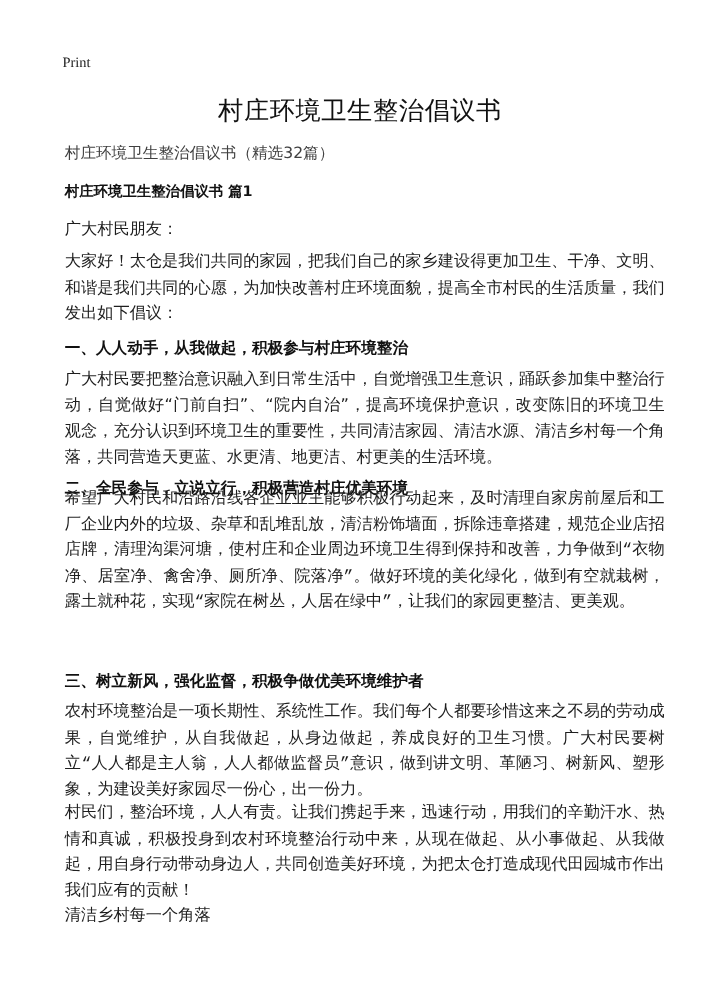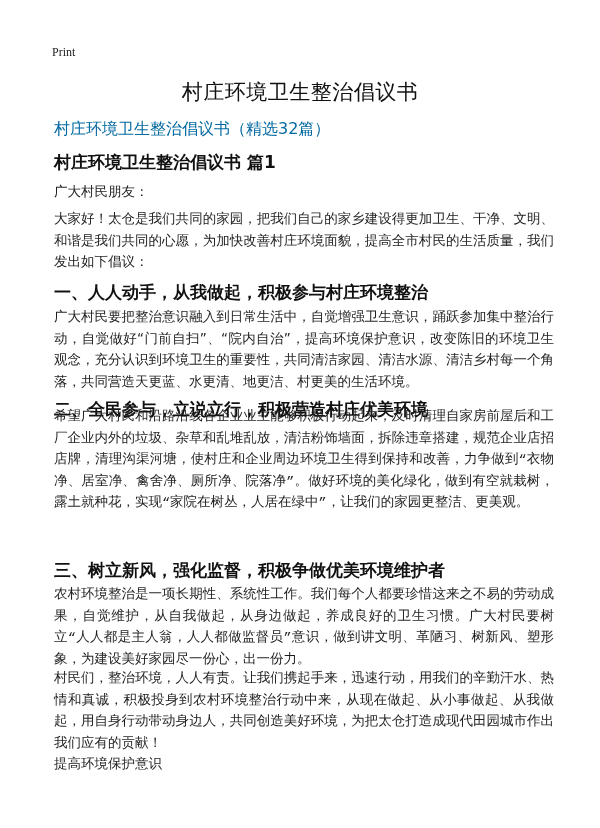--- a/index.html
+++ b/index.html
@@ -14,32 +14,32 @@
     font-family: "Liberation Serif", "DejaVu Serif", serif;
     font-size: 12px; color: #222;
   }
   .doc-title {
     position: absolute; left: 0; width: 600px; top: 78px;
     text-align: center; font-size: 21px; font-weight: normal; letter-spacing: 0.5px;
     color: #111; margin: 0;
   }
   .subtitle {
     position: absolute; left: 54px; top: 119px;
-    font-size: 16px; color: #0369a1;
+    font-size: 13px; color: #404040;
   }
   .section-heading {
-    position: absolute; left: 54px; font-size: 17px; font-weight: bold; color: #111; margin: 0;
+    position: absolute; left: 54px; font-size: 12px; font-weight: bold; color: #111; margin: 0;
   }
   .para {
     position: absolute; left: 54px; width: 500px;
     font-size: 13.5px; line-height: 21.5px; color: #1e1e1e; margin: 0;
     text-align: justify; text-align-last: left;
   }
   .point-heading {
-    position: absolute; left: 54px; font-size: 17px; font-weight: bold; color: #111; margin: 0;
+    position: absolute; left: 54px; font-size: 13px; font-weight: bold; color: #111; margin: 0;
   }
 </style>
 </head>
 <body>
 
 <div class="page">
   <div class="print-label">Print</div>
 
   <h1 class="doc-title">村庄环境卫生整治倡议书</h1>
 
@@ -55,14 +55,14 @@
   <p class="para" style="top:306px;">广大村民要把整治意识融入到日常生活中，自觉增强卫生意识，踊跃参加集中整治行动，自觉做好“门前自扫”、“院内自治”，提高环境保护意识，改变陈旧的环境卫生观念，充分认识到环境卫生的重要性，共同清洁家园、清洁水源、清洁乡村每一个角落，共同营造天更蓝、水更清、地更洁、村更美的生活环境。</p>
 
   <h3 class="point-heading" style="top:398px;">二、全民参与，立说立行，积极营造村庄优美环境</h3>
   <p class="para" style="top:406px;font-family:Liberation Mono, monospace;">希望广大村民和沿路沿线各企业业主能够积极行动起来，及时清理自家房前屋后和工厂企业内外的垃圾、杂草和乱堆乱放，清洁粉饰墙面，拆除违章搭建，规范企业店招店牌，清理沟渠河塘，使村庄和企业周边环境卫生得到保持和改善，力争做到“衣物净、居室净、禽舍净、厕所净、院落净”。做好环境的美化绿化，做到有空就栽树，露土就种花，实现“家院在树丛，人居在绿中”，让我们的家园更整洁、更美观。</p>
 
   <h3 class="point-heading" style="top:559px;">三、树立新风，强化监督，积极争做优美环境维护者</h3>
   <p class="para" style="top:584px;font-family:Liberation Mono, monospace;">农村环境整治是一项长期性、系统性工作。我们每个人都要珍惜这来之不易的劳动成果，自觉维护，从自我做起，从身边做起，养成良好的卫生习惯。广大村民要树立“人人都是主人翁，人人都做监督员”意识，做到讲文明、革陋习、树新风、塑形象，为建设美好家园尽一份心，出一份力。</p>
 
   <p class="para" style="top:667px;">村民们，整治环境，人人有责。让我们携起手来，迅速行动，用我们的辛勤汗水、热情和真诚，积极投身到农村环境整治行动中来，从现在做起、从小事做起、从我做起，用自身行动带动身边人，共同创造美好环境，为把太仓打造成现代田园城市作出我们应有的贡献！</p>
 
-  <p class="para" style="top:753px;">提高环境保护意识</p>
+  <p class="para" style="top:753px;">清洁乡村每一个角落</p>
 </div>
 
 </body></html>

